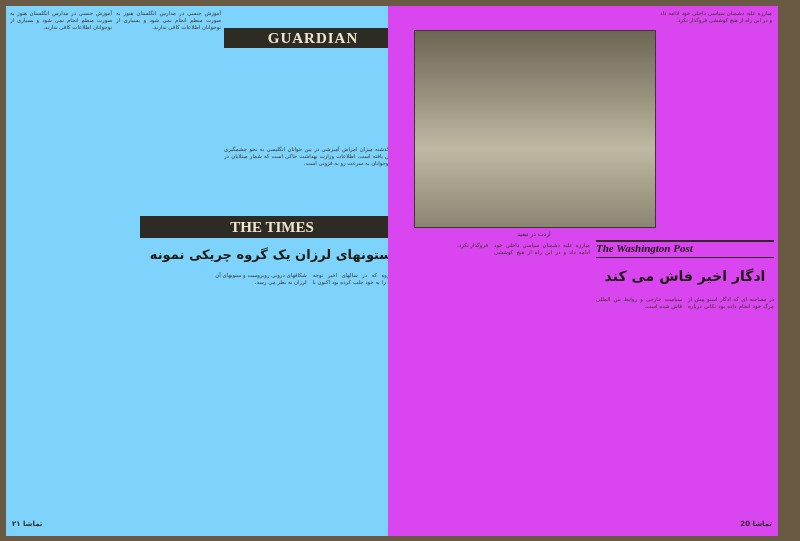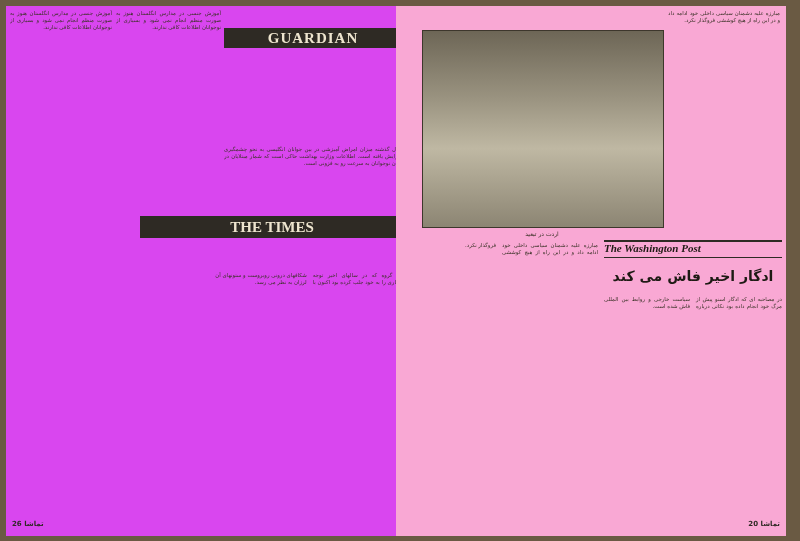--- a/index.html
+++ b/index.html
@@ -1,19 +1,19 @@
 <!DOCTYPE html>
 <html><head>
 <meta charset="utf-8">
 <style>
   html,body{margin:0;padding:0;}
   body{width:800px;height:541px;overflow:hidden;background:#6a5a43;font-family:"DejaVu Sans",sans-serif;position:relative;}
-  .page{position:absolute;top:6px;height:530px;background:#d946ef;overflow:hidden;}
+  .page{position:absolute;top:6px;height:530px;background:#7dd3fc;overflow:hidden;}
   .page-left{left:6px;width:398px;}
-  .page-right{left:396px;width:390px;background:#f9a8d4;}
+  .page-right{left:388px;width:390px;background:#d946ef;}
   .gutter{position:absolute;left:400px;top:6px;width:8px;height:530px;background:linear-gradient(90deg,#b8a985,#8a7a5a,#b8a985);}
   .textcol{position:absolute;overflow:hidden;direction:rtl;text-align:justify;font-size:5.4px;line-height:7px;color:#3a3226;}
   .textcol p{margin:0 0 2px 0;}
   .masthead{position:absolute;background:#2e2a24;color:#eee5cf;text-align:center;}
   .guardian{font-family:"Liberation Serif",serif;font-weight:bold;font-size:15px;letter-spacing:1px;line-height:20px;}
   .times{font-family:"Liberation Serif",serif;font-weight:bold;font-size:15px;line-height:22px;}
   .headline{position:absolute;direction:rtl;text-align:center;color:#1e1a14;font-weight:bold;}
   .photo{position:absolute;background:linear-gradient(180deg,#6d6656 0%,#9b9481 35%,#bfb8a3 60%,#8c8573 100%);border:1px solid #3d372c;overflow:hidden;}
   .caption{position:absolute;direction:rtl;text-align:center;font-size:6px;color:#3a3226;}
   .wapo{position:absolute;border-top:2px solid #2e2a24;border-bottom:1px solid #2e2a24;font-family:"Liberation Serif",serif;font-style:italic;font-weight:bold;font-size:11px;color:#1e1a14;text-align:left;}
@@ -30,26 +30,27 @@
       <p>سال گذشته میزان امراض آمیزشی در بین جوانان انگلیسی به نحو چشمگیری افزایش یافته است. اطلاعات وزارت بهداشت حاکی است که شمار مبتلایان در میان نوجوانان به سرعت رو به فزونی است.</p>
     </div>
   <div class="textcol" style="left:110px;top:4px;width:105px;height:200px;">
       <p>آموزش جنسی در مدارس انگلستان هنوز به صورت منظم انجام نمی شود و بسیاری از نوجوانان اطلاعات کافی ندارند.</p>
     </div>
   <div class="textcol" style="left:4px;top:4px;width:102px;height:500px;">
       <p>آموزش جنسی در مدارس انگلستان هنوز به صورت منظم انجام نمی شود و بسیاری از نوجوانان اطلاعات کافی ندارند.</p>
     </div>
 
   <div class="masthead times" style="left:134px;top:210px;width:264px;height:22px;">THE TIMES</div>
+  <div class="headline" style="left:134px;top:240px;width:262px;font-size:13px;line-height:18px;">ستونهای لرزان یک گروه چریکی نمونه</div>
   <div class="textcol" style="left:112px;top:266px;width:286px;height:240px;column-count:3;column-gap:6px;">
       <p>این گروه که در سالهای اخیر توجه بسیاری را به خود جلب کرده بود اکنون با شکافهای درونی روبروست و ستونهای آن لرزان به نظر می رسد.</p>
     </div>
 
   <div class="footer" style="left:6px;top:514px;">
-    <span>26</span>
+    <span>۲۱</span>
     <span>تماشا</span>
   </div>
 </div>
 
 <div class="page page-right">
   <div class="photo" style="left:26px;top:24px;width:240px;height:196px;"></div>
   <div class="caption" style="left:26px;top:224px;width:240px;">اردت در تبعید</div>
   <div class="textcol" style="left:272px;top:4px;width:112px;height:226px;">
       <p>مبارزه علیه دشمنان سیاسی داخلی خود ادامه داد و در این راه از هیچ کوششی فروگذار نکرد.</p>
     </div>

